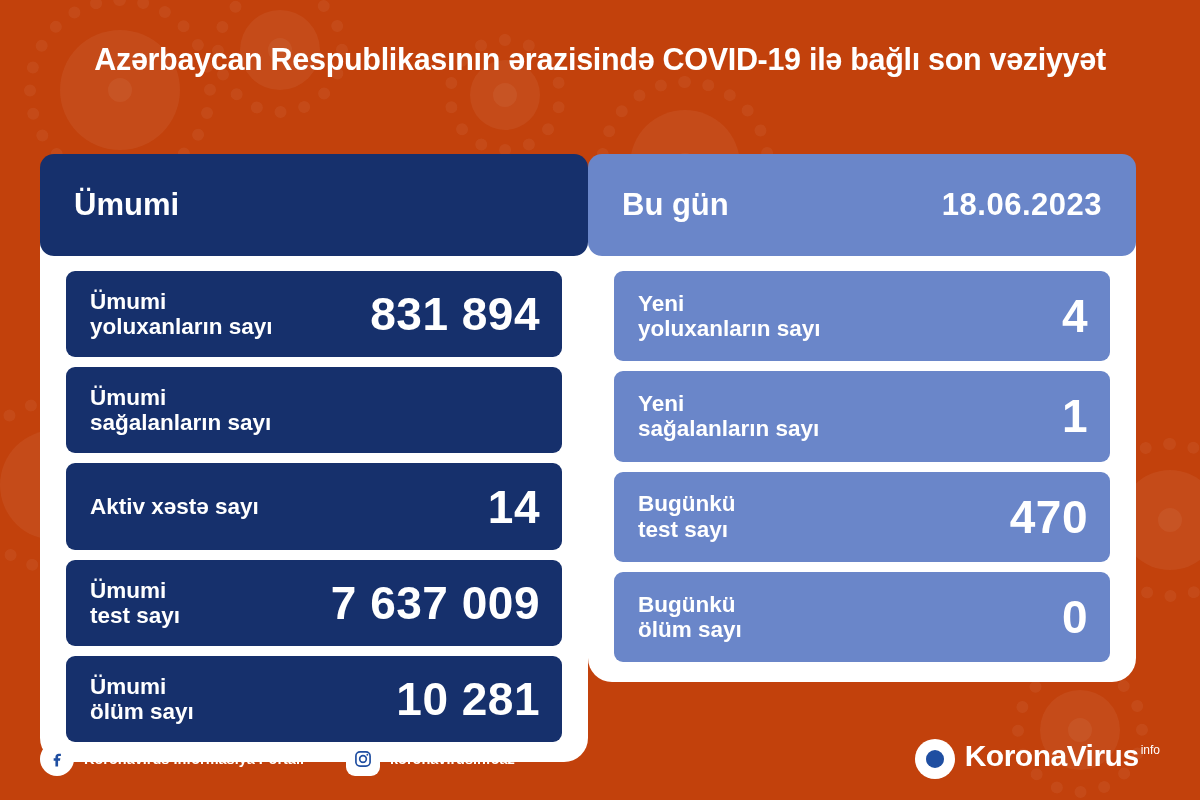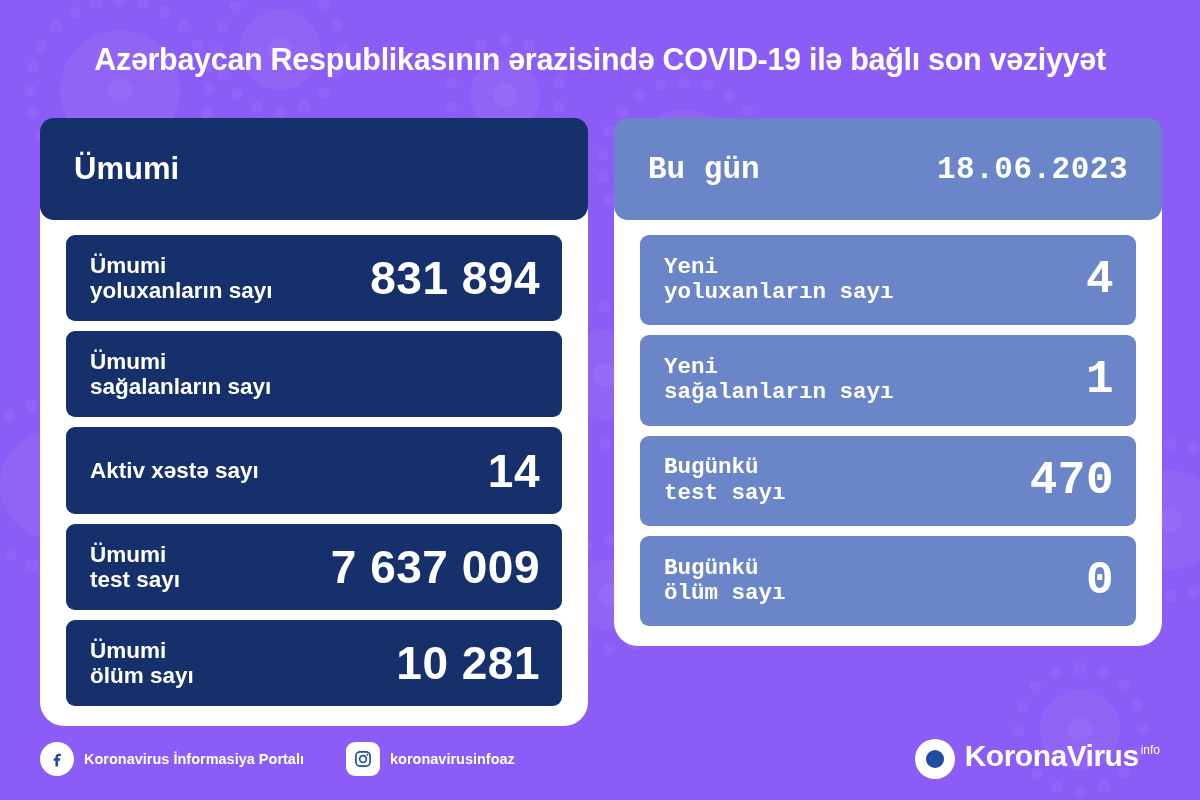--- a/index.html
+++ b/index.html
@@ -8,21 +8,21 @@
     width: 1200px;
     height: 800px;
     overflow: hidden;
     font-family: "Liberation Sans", sans-serif;
   }
 
   #infographic {
     position: relative;
     width: 1200px;
     height: 800px;
-    background: #8b5cf6;
+    background: #c2410c;
     overflow: hidden;
   }
 
   
   .virus {
     position: absolute;
     border-radius: 50%;
     background: rgba(255,255,255,0.055);
     pointer-events: none;
   }
@@ -50,23 +50,24 @@
     font-weight: bold;
     letter-spacing: -0.3px;
     white-space: nowrap;
   }
 
   
   .panel {
     position: absolute;
     border-radius: 24px;
     background: #ffffff;
+    margin-top: 36px;
   }
   #panel-total { left: 40px;  top: 118px; width: 548px; height: 608px; }
-  #panel-today { left: 614px; top: 118px; width: 548px; height: 528px; font-family: Liberation Mono, monospace; }
+  #panel-today { left: 588px; top: 118px; width: 548px; height: 528px; }
 
   .panel-head {
     position: absolute;
     left: 0; top: 0;
     width: 100%;
     height: 102px;
     border-radius: 14px;
     display: flex;
     align-items: center;
     justify-content: space-between;

